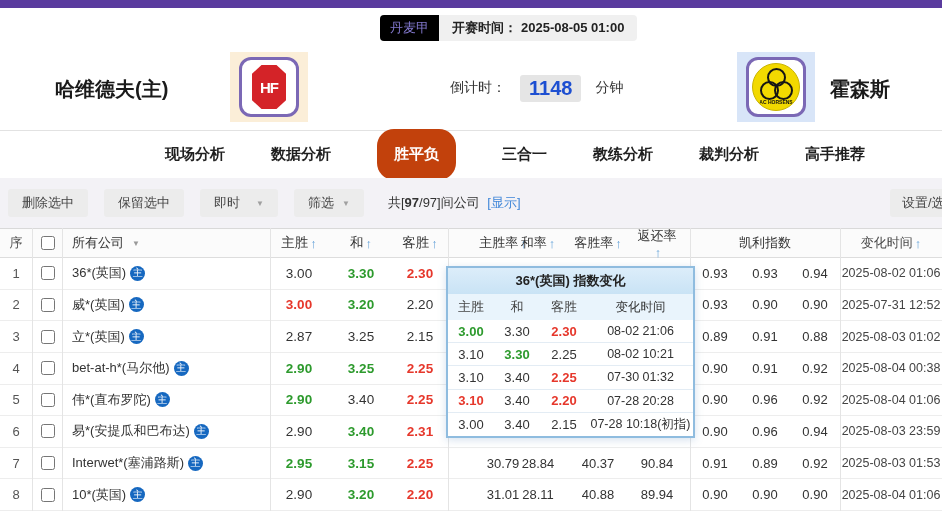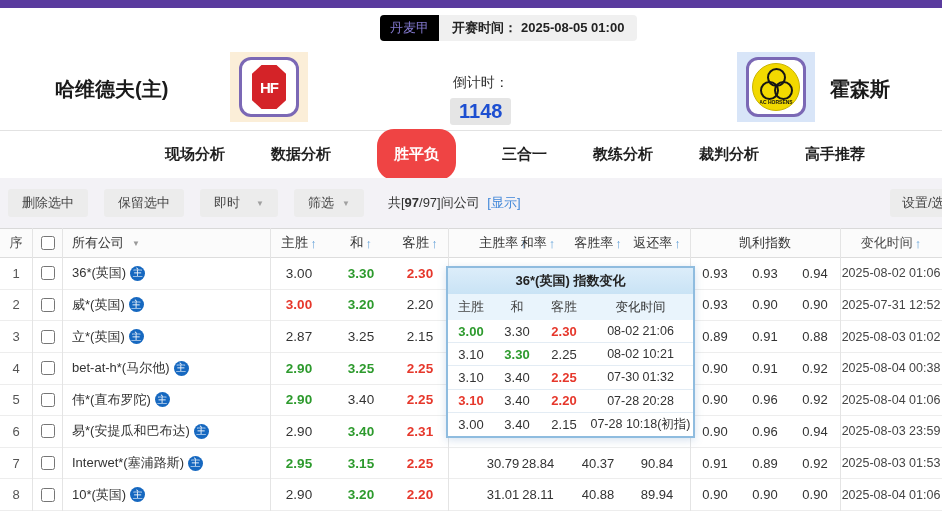--- a/index.html
+++ b/index.html
@@ -21,28 +21,28 @@
   .logo-frame { position:absolute; top:52px; width:78px; height:70px; display:flex; align-items:center; justify-content:center; }
   .home-frame { left:230px; background:#fbeed8; }
   .away-frame { left:737px; background:#d8e5f8; }
   .logo-box { width:60px; height:60px; background:#fff; border:3px solid #7b68b5; border-radius:12px; display:flex; align-items:center; justify-content:center; }
   .hf-shield { width:34px; height:44px; background:#d42328; clip-path:polygon(28% 0%,72% 0%,100% 20%,100% 80%,72% 100%,28% 100%,0% 80%,0% 20%); display:flex; align-items:center; justify-content:center; color:#fff; font-weight:bold; font-size:15px; letter-spacing:-1px; }
   .ac-circle { position:relative; width:48px; height:48px; background:#f2d900; border-radius:50%; border:1px solid #c9b400; overflow:hidden; }
   .ring { position:absolute; width:19px; height:19px; border:2.5px solid #151515; border-radius:50%; }
   .ring1 { left:14px; top:4px; } .ring2 { left:7px; top:17px; } .ring3 { left:21px; top:17px; }
   .ac-text { position:absolute; left:0; bottom:5px; width:100%; text-align:center; font-size:5px; font-weight:bold; color:#111; }
 
-  .countdown { position:absolute; left:450px; top:74px; height:28px; display:flex; align-items:center; gap:6px;flex-direction:column; }
+  .countdown { position:absolute; left:450px; top:74px; height:28px; display:flex; align-items:center; gap:14px; }
   .cd-label,.cd-unit { font-size:14px; color:#333; }
   .cd-value { font-size:20px; font-weight:bold; color:#1d4fd1; background:#e5e5e5; padding:2px 9px; border-radius:3px; }
 
   
   .nav-row { position:absolute; left:0; top:130px; width:942px; height:48px; background:#fff; border-top:1px solid #e2e2e2; display:flex; align-items:center; justify-content:center; gap:46px; padding-left:88px; }
   .tab { font-size:15px; font-weight:bold; color:#1f1f1f; cursor:pointer; white-space:nowrap; }
-  .tab-active { background:#ef4444; color:#fff; border-radius:17px; padding:16px 17px; }
+  .tab-active { background:#c2410c; color:#fff; border-radius:17px; padding:16px 17px; }
 
   
   .toolbar { position:absolute; left:0; top:178px; width:942px; height:50px; background:#f3f2f6; display:flex; align-items:center; gap:16px; padding-left:8px; }
   .tbtn { height:28px; background:#ececec; border:none; border-radius:3px; font-size:13px; color:#444; padding:0 14px; display:flex; align-items:center; gap:8px; font-family:inherit; cursor:pointer; }
   .tbtn-dd { width:78px; justify-content:space-between; }
   .caret { font-size:8px; color:#a0a0a0; }
   .count-text { margin-left:8px; font-size:13px; color:#333; white-space:nowrap; }
   .count-bold { font-weight:bold; }
   .show-link { color:#3f86d8; cursor:pointer; margin-left:4px; }
   .settings-btn { position:absolute; left:890px; top:11px; height:28px; background:#ececec; border:none; border-radius:3px; font-size:13px; color:#444; padding:0 12px; white-space:nowrap; font-family:inherit; cursor:pointer; }
@@ -54,21 +54,21 @@
   .cell { position:absolute; top:0; height:100%; display:flex; align-items:center; justify-content:center; font-size:13px; color:#333; white-space:nowrap; }
   .c-seq    { left:0;   width:32px; color:#555; }
   .c-check  { left:33px;  width:29px; }
   .c-company{ left:72px;  width:196px; justify-content:flex-start; gap:4px; cursor:pointer; }
   .c-home   { left:268px; width:62px; font-size:13.5px; }
   .c-draw   { left:330px; width:62px; font-size:13.5px; }
   .c-away   { left:392px; width:56px; font-size:13.5px; }
   .c-hr     { left:450px; width:58px;margin-left:24px; }
   .c-dr     { left:508px; width:60px; }
   .c-ar     { left:568px; width:60px; }
-  .c-pr     { left:628px; width:58px; }
+  .c-pr     { left:628px; width:58px;flex-direction:column; }
   .c-k1     { left:690px; width:50px; }
   .c-k2     { left:740px; width:50px; }
   .c-k3     { left:790px; width:50px; }
   .c-time   { left:840px; width:102px; font-size:12.5px; color:#444; }
   .c-kelly-head { left:690px; width:150px; }
   .v-green { color:#2d9a2d; font-weight:bold; }
   .v-red   { color:#e6372b; font-weight:bold; }
   .v-black { color:#333; }
   .arr { color:#5f9fd8; font-weight:bold; margin-left:2px; font-size:13px; }
   .hd-caret { font-size:8px; color:#999; margin-left:4px; }

